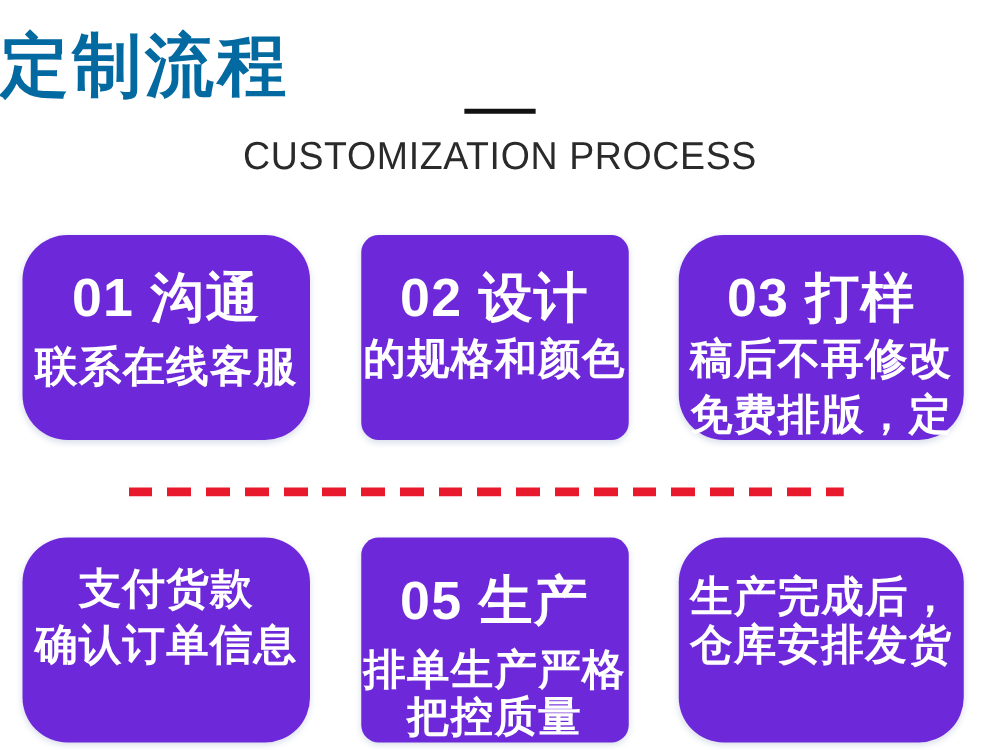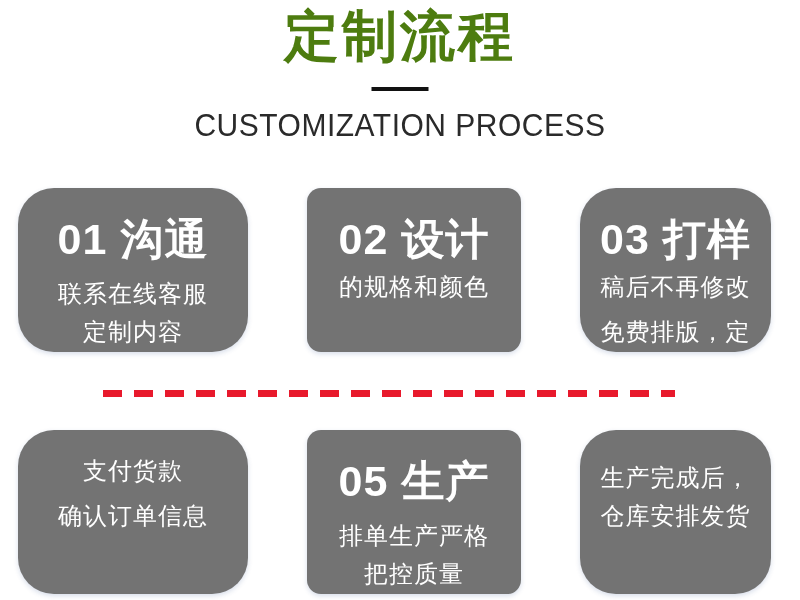--- a/index.html
+++ b/index.html
@@ -12,28 +12,27 @@
     font-family: "Liberation Sans", "DejaVu Sans", sans-serif;
   }
   .stage {
     position: relative;
     width: 800px;
     height: 600px;
     background: #ffffff;
   }
   .main-title {
     position: absolute;
-    top: 4px;
+    top: 20px;
     left: 0;
     width: 100%;
-    text-align: center;
     font-size: 55px;
     line-height: 64px;
     font-weight: 900;
-    color: #4d7c0f;
+    color: #0369a1;
     letter-spacing: 3px;
   }
   .title-divider {
     position: absolute;
     top: 87px;
     left: 50%;
     transform: translateX(-50%);
     width: 57px;
     height: 4px;
     background: #111111;
@@ -57,44 +56,44 @@
     width: 753px;
     height: 164px;
     display: flex;
     justify-content: space-between;
   }
   .row-1 { top: 188px; }
   .row-2 { top: 430px; }
   .card {
     box-sizing: border-box;
     height: 164px;
-    background: #737373;
+    background: #6d28d9;
     border-radius: 36px;
     color: #ffffff;
     display: flex;
     flex-direction: column;
     align-items: center;
     padding-top: 22px;
     box-shadow: 0 2px 5px rgba(40, 70, 140, 0.18);
   }
   .row .card:nth-child(1) { width: 230px; }
   .row .card:nth-child(2) { width: 214px; border-radius: 14px; }
-  .row .card:nth-child(3) { width: 191px; }
+  .row .card:nth-child(3) { width: 228px; }
   .card-heading {
     font-size: 43px;
     line-height: 58px;
     font-weight: 800;
     white-space: nowrap;
     letter-spacing: 1px;
   }
   .card-heading .num { margin-right: 13px; }
   .card-line {
-    font-size: 24px;
+    font-size: 34px;
     line-height: 38px;
-    font-weight: 400;
+    font-weight: 700;
     white-space: nowrap;
     letter-spacing: 1px;
     text-align: right;
   }
   .card-line.first { margin-top: 7px; }
   .dashed-divider {
     position: absolute;
     top: 390px;
     left: 103px;
     width: 572px;
@@ -114,21 +113,20 @@
   <div class="main-title">定制流程</div>
   <div class="title-divider"></div>
   <div class="sub-title">CUSTOMIZATION PROCESS</div>
 
   <div class="row row-1">
     <div class="card">
       <div class="card-heading">
         <span class="num">01</span><span class="nm">沟通</span>
       </div>
       <div class="card-line first">联系在线客服</div>
-      <div class="card-line">定制内容</div>
     </div>
     <div class="card">
       <div class="card-heading">
         <span class="num">02</span><span class="nm">设计</span>
       </div>
       <div class="card-line">的规格和颜色</div>
     </div>
     <div class="card">
       <div class="card-heading">
         <span class="num">03</span><span class="nm">打样</span>

